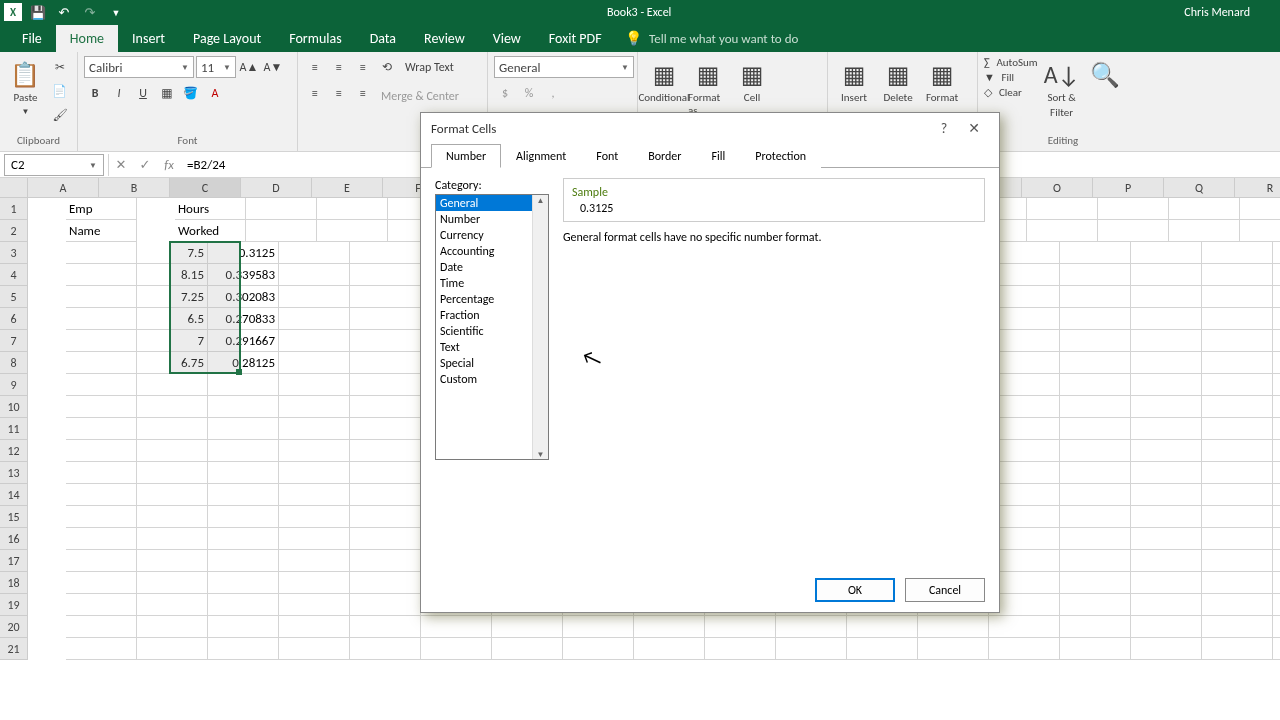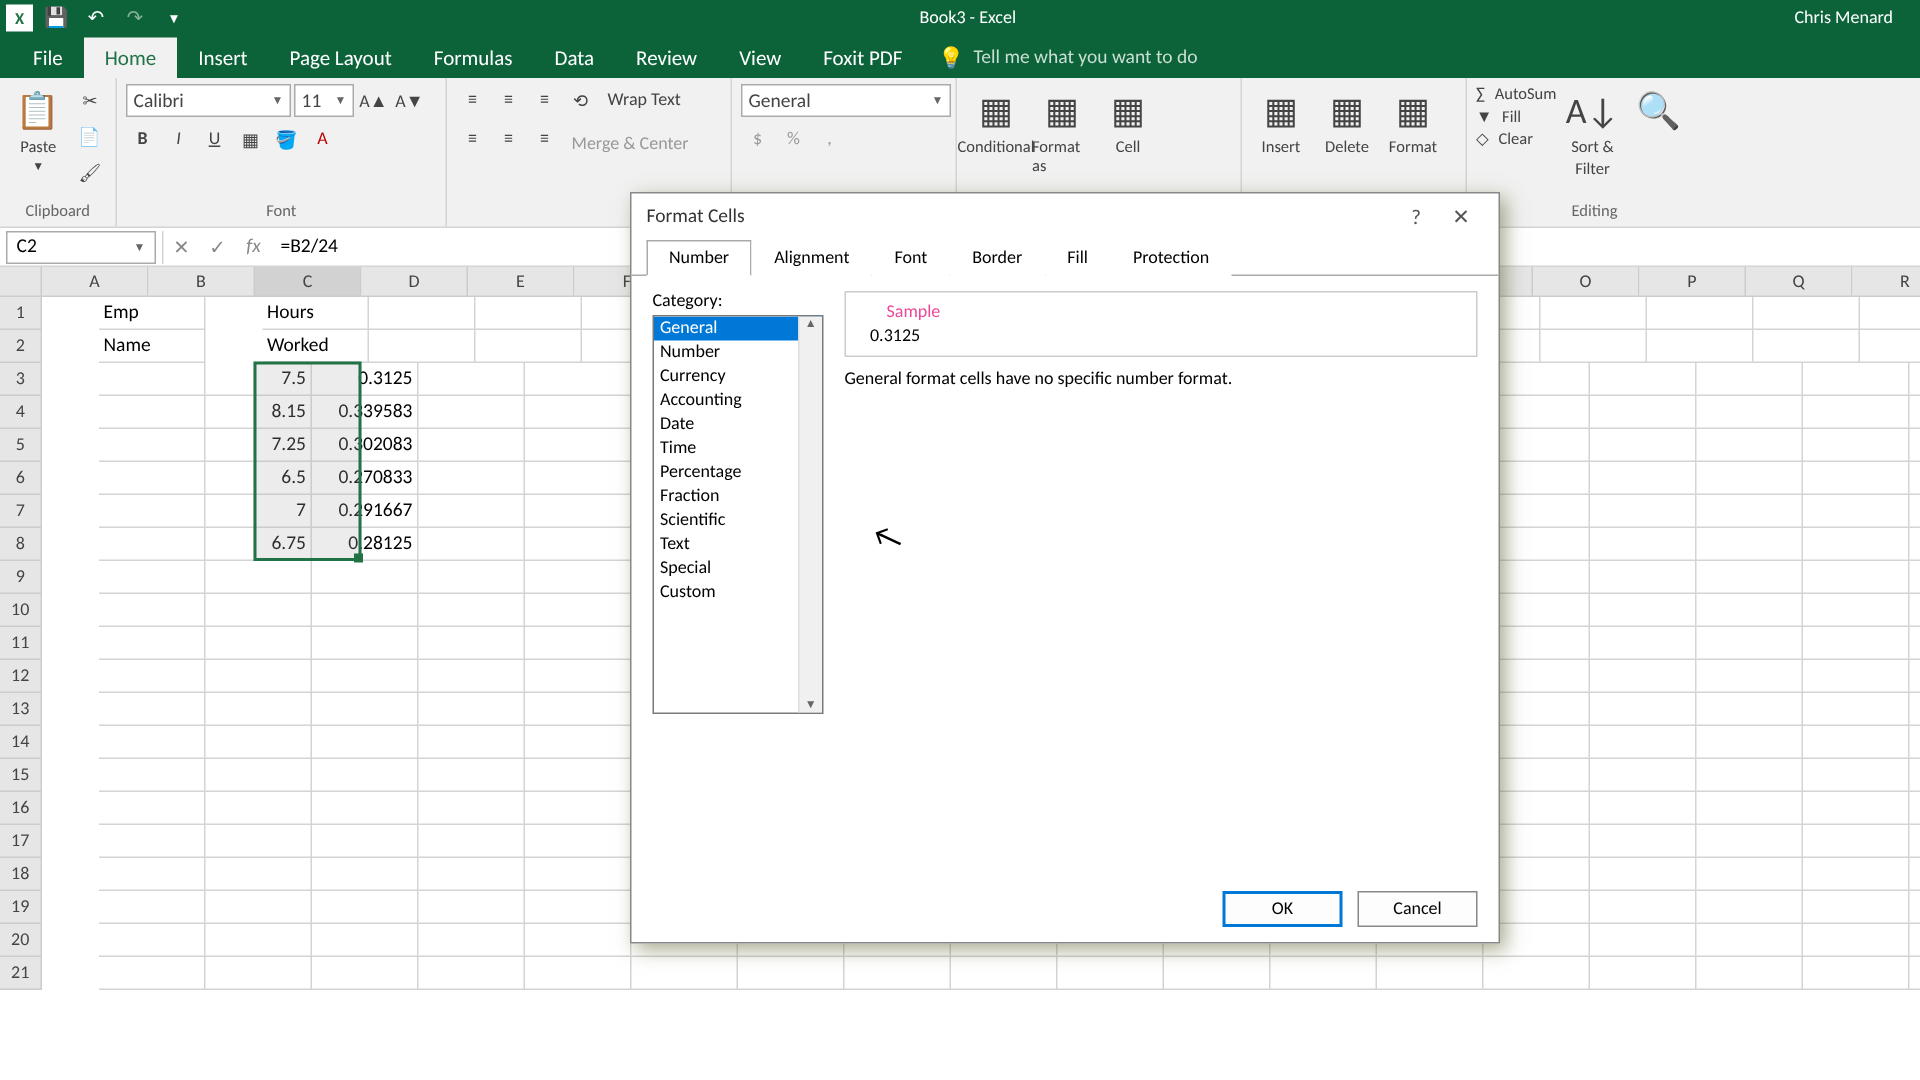--- a/index.html
+++ b/index.html
@@ -3,21 +3,21 @@
 <meta charset="utf-8">
 <style>
 * { box-sizing: border-box; margin: 0; padding: 0; font-family: "Segoe UI", Calibri, sans-serif; }
 body { background: #fff; overflow: hidden; width: 1280px; height: 720px; position: relative; }
 
 
 .titlebar { height: 24px; background: #0c6339; display: flex; align-items: center; color: #fff; font-size: 12px; }
 .tb-left { display: flex; align-items: center; gap: 6px; padding-left: 4px; }
 .tb-icon { width: 20px; height: 20px; display: flex; align-items: center; justify-content: center; font-size: 13px; cursor: pointer; }
 .tb-center { flex: 1; text-align: center; }
-.tb-right { padding-right: 18px; margin-left: 32px; }
+.tb-right { padding-right: 30px; margin-left: 32px; }
 
 
 .tabs-row { height: 28px; background: #0c6339; display: flex; align-items: flex-end; color: #fff; font-size: 14px; padding-left: 8px; }
 .file-tab { background: #0c6339; padding: 5px 14px; cursor: pointer; color:#fff; }
 .tab { padding: 5px 14px; cursor: pointer; color:#fff; }
 .tab.active { background: #f1f1f1; color: #217346; }
 .tellme { display: flex; align-items: center; gap: 6px; padding: 5px 10px; color: #c9dfd3; font-size: 13px; cursor:text;}
 .bulb { color: #ffd966; font-size: 14px; }
 
 
@@ -48,37 +48,37 @@
 .row-headers { position:absolute; left:0; top:20px; width:28px; }
 .row-h { height:22px; background:#e6e6e6; border-right:1px solid #ccc; border-bottom:1px solid #ccc; display:flex; align-items:center; justify-content:center; font-size:12px; color:#444; cursor:pointer;}
 .cells { position:absolute; left:28px; top:20px; }
 .cell-row { display:flex; }
 .cell { width:71px; height:22px; border-right:1px solid #d4d4d4; border-bottom:1px solid #d4d4d4; font-size:13px; padding:0 3px; display:flex; align-items:center; justify-content:flex-end; cursor:cell; overflow:hidden; white-space:nowrap;}
 .cell.left{justify-content:flex-start;margin-left:38px;}
 .selection { position:absolute; border:2px solid #217346; background:rgba(180,180,180,0.25); pointer-events:none;}
 .sel-handle { position:absolute; width:6px; height:6px; background:#217346; right:-3px; bottom:-3px;}
 
 
-.dialog-overlay { position:absolute; left:420px; top:128px; width:580px; background:#fff; border:1px solid #888; box-shadow:4px 4px 12px rgba(90,90,40,0.5); font-size:12px;}
+.dialog-overlay { position:absolute; left:420px; top:112px; width:580px; background:#fff; border:1px solid #888; box-shadow:4px 4px 12px rgba(90,90,40,0.5); font-size:12px;}
 .dlg-title { height:30px; display:flex; align-items:center; padding:0 10px; font-size:13px; color:#333; }
 .dlg-title .spacer{flex:1;}
 .dlg-title .tbtn{width:30px;height:28px;display:flex;align-items:center;justify-content:center;cursor:pointer;font-size:14px;color:#555;}
 .dlg-tabs { display:flex; border-bottom:1px solid #aaa; padding:0 10px; gap:0;}
 .dlg-tab { padding:4px 14px; border:1px solid transparent; border-bottom:none; cursor:pointer; position:relative; top:1px; background:#fff;}
 .dlg-tab.active { border-color:#aaa; border-bottom:1px solid #fff;}
 .dlg-body { padding:10px 14px; min-height:400px; display:flex; gap:14px;}
 .cat-list { width:114px; }
 .cat-list label{display:block; margin-bottom:2px;}
 .cat-box { border:1px solid #7a7a7a; height:266px; overflow:auto; position:relative;}
 .cat-item { padding:1px 4px; cursor:pointer; font-size:12px;}
 .cat-item.sel { background:#0078d7; color:#fff;}
 .cat-scroll{position:absolute;right:0;top:0;width:16px;height:100%;background:#f0f0f0;border-left:1px solid #ddd;display:flex;flex-direction:column;justify-content:space-between;align-items:center;font-size:8px;color:#666;}
 .sample-area { flex:1; }
 .sample-box { border:1px solid #ccc; padding:6px 8px; margin-bottom:8px;}
-.sample-box .lbl{color:#ec4899;margin-bottom:2px;margin-left:19px;}
+.sample-box .lbl{color:#4d7c0f;margin-bottom:2px;}
 .dlg-buttons { display:flex; justify-content:flex-end; gap:10px; padding:10px 14px;}
 .dlg-btn { width:80px; height:24px; border:1px solid #888; background:#fdfdfd; cursor:pointer; font-size:12px;}
 .dlg-btn.primary { border:2px solid #0078d7;}
 
 
 .fake-cursor{position:absolute; left:582px; top:345px; font-size:22px; pointer-events:none; transform:rotate(-20deg);}
 .fake-cursor::before{content:"↖"; color:#000;}
 
 .hidden-behind{color:#999;}
 </style>

